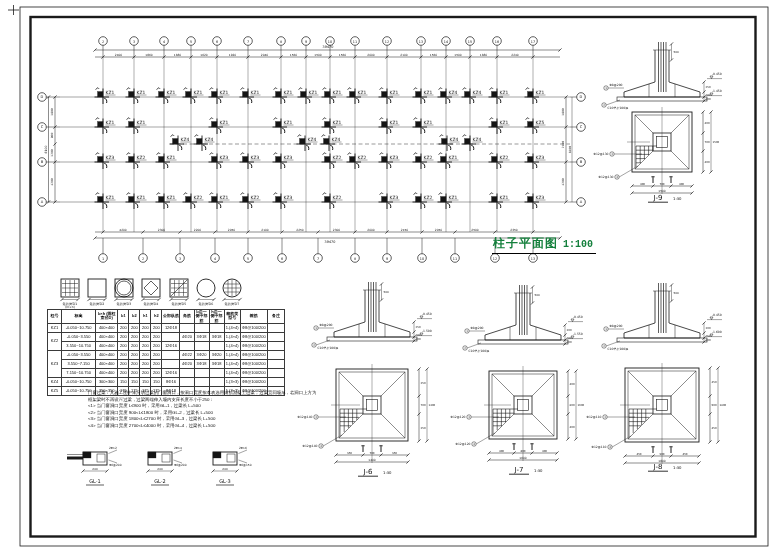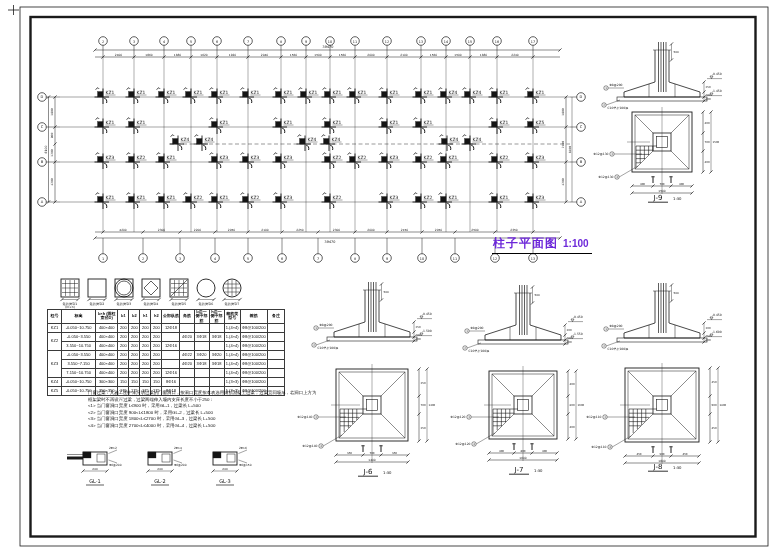--- a/index.html
+++ b/index.html
@@ -1,22 +1,22 @@
 <!DOCTYPE html>
 <html><head>
 <meta charset="utf-8">
 <style>
   html,body{margin:0;padding:0;background:#f5f5f4;}
   .sheet{position:relative;width:780px;height:553px;background:#ffffff;overflow:hidden;
          font-family:"Liberation Sans", sans-serif;color:#111;}
   #cad{position:absolute;left:0;top:0;}
   #cad text{font-family:"DejaVu Sans", sans-serif;fill:#141414;}
   #plan-title{position:absolute;left:492px;top:235px;font-weight:bold;font-size:12px;
-      letter-spacing:1px;color:#6d28d9;border-bottom:1.7px solid #000;padding:0 3px 1px 1px;
-      white-space:nowrap;}
+      letter-spacing:1px;color:#15803d;border-bottom:1.7px solid #000;padding:0 3px 1px 1px;
+      white-space:nowrap;font-family:Liberation Mono, monospace;}
   #plan-title .scale{font-size:10px;letter-spacing:0;margin-left:5px;}
   #schedule{position:absolute;left:47px;top:309px;width:238px;border-collapse:collapse;
       table-layout:fixed;font-size:4px;line-height:1.08;text-align:center;color:#0e0e0e;}
   #schedule th,#schedule td{border:0.6px solid #3a3a3a;padding:0;overflow:hidden;height:8px;}
   #schedule th{font-weight:bold;height:12px;white-space:normal;}
   #schedule td{white-space:nowrap;}
   #notes{position:absolute;left:88px;top:390px;width:238px;font-size:4.4px;line-height:1.5;
       color:#101010;}
   #notes div{white-space:nowrap;}
 </style>

